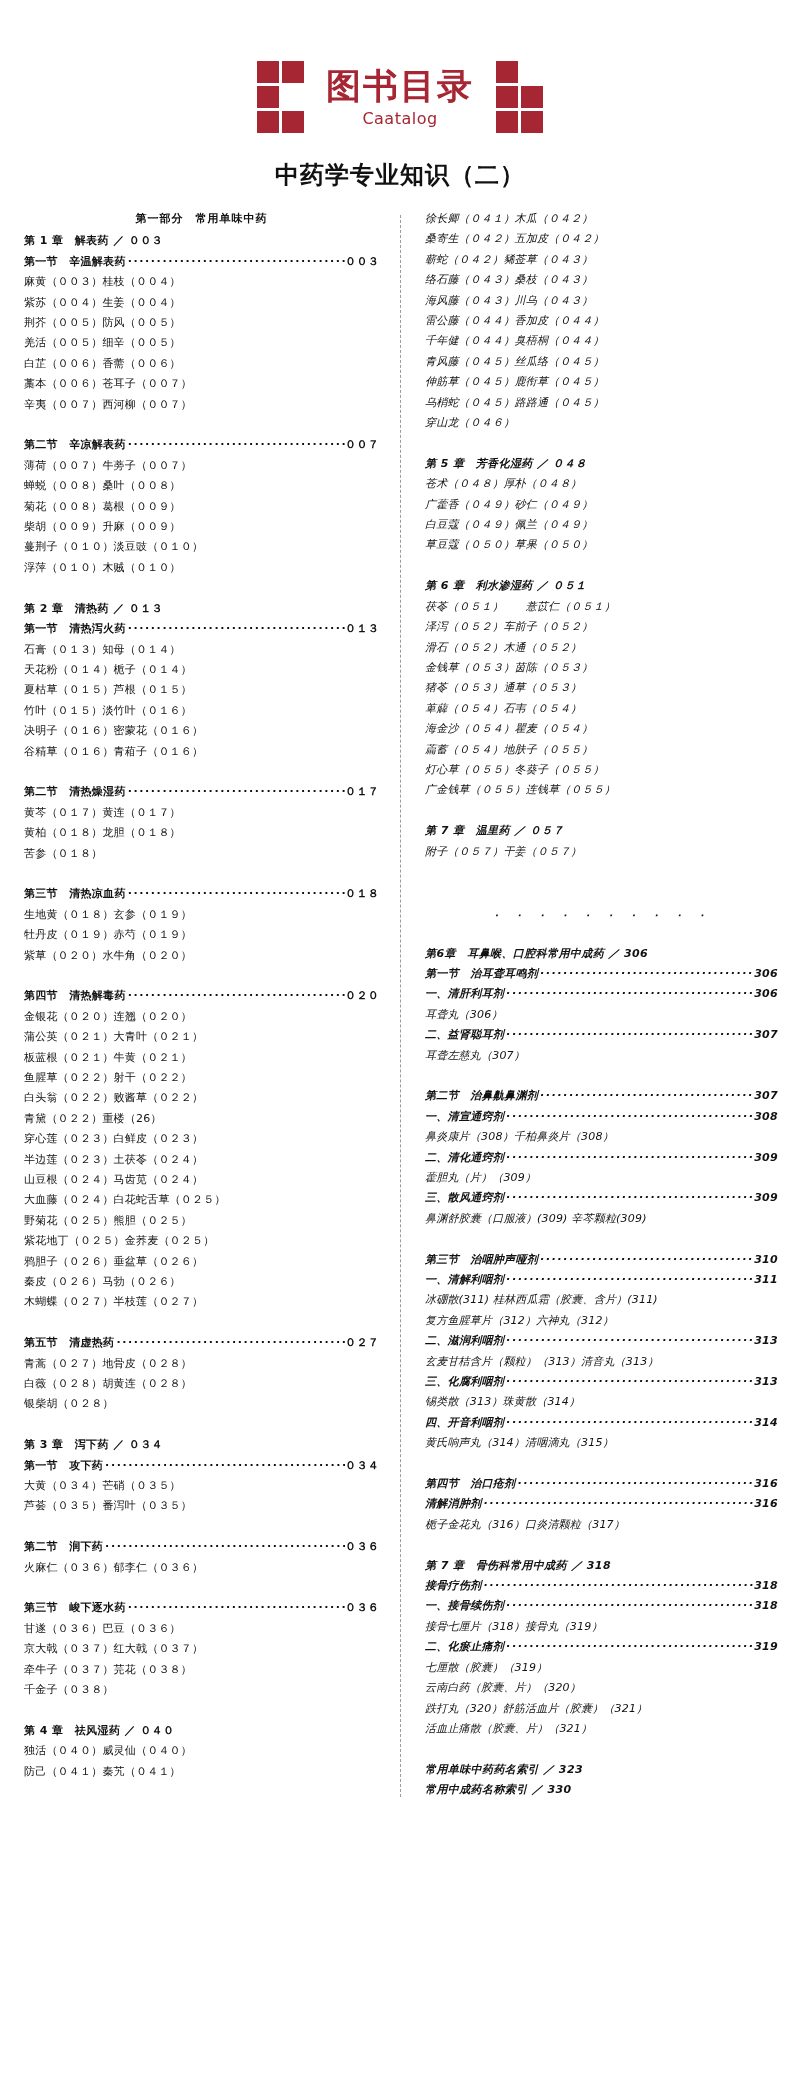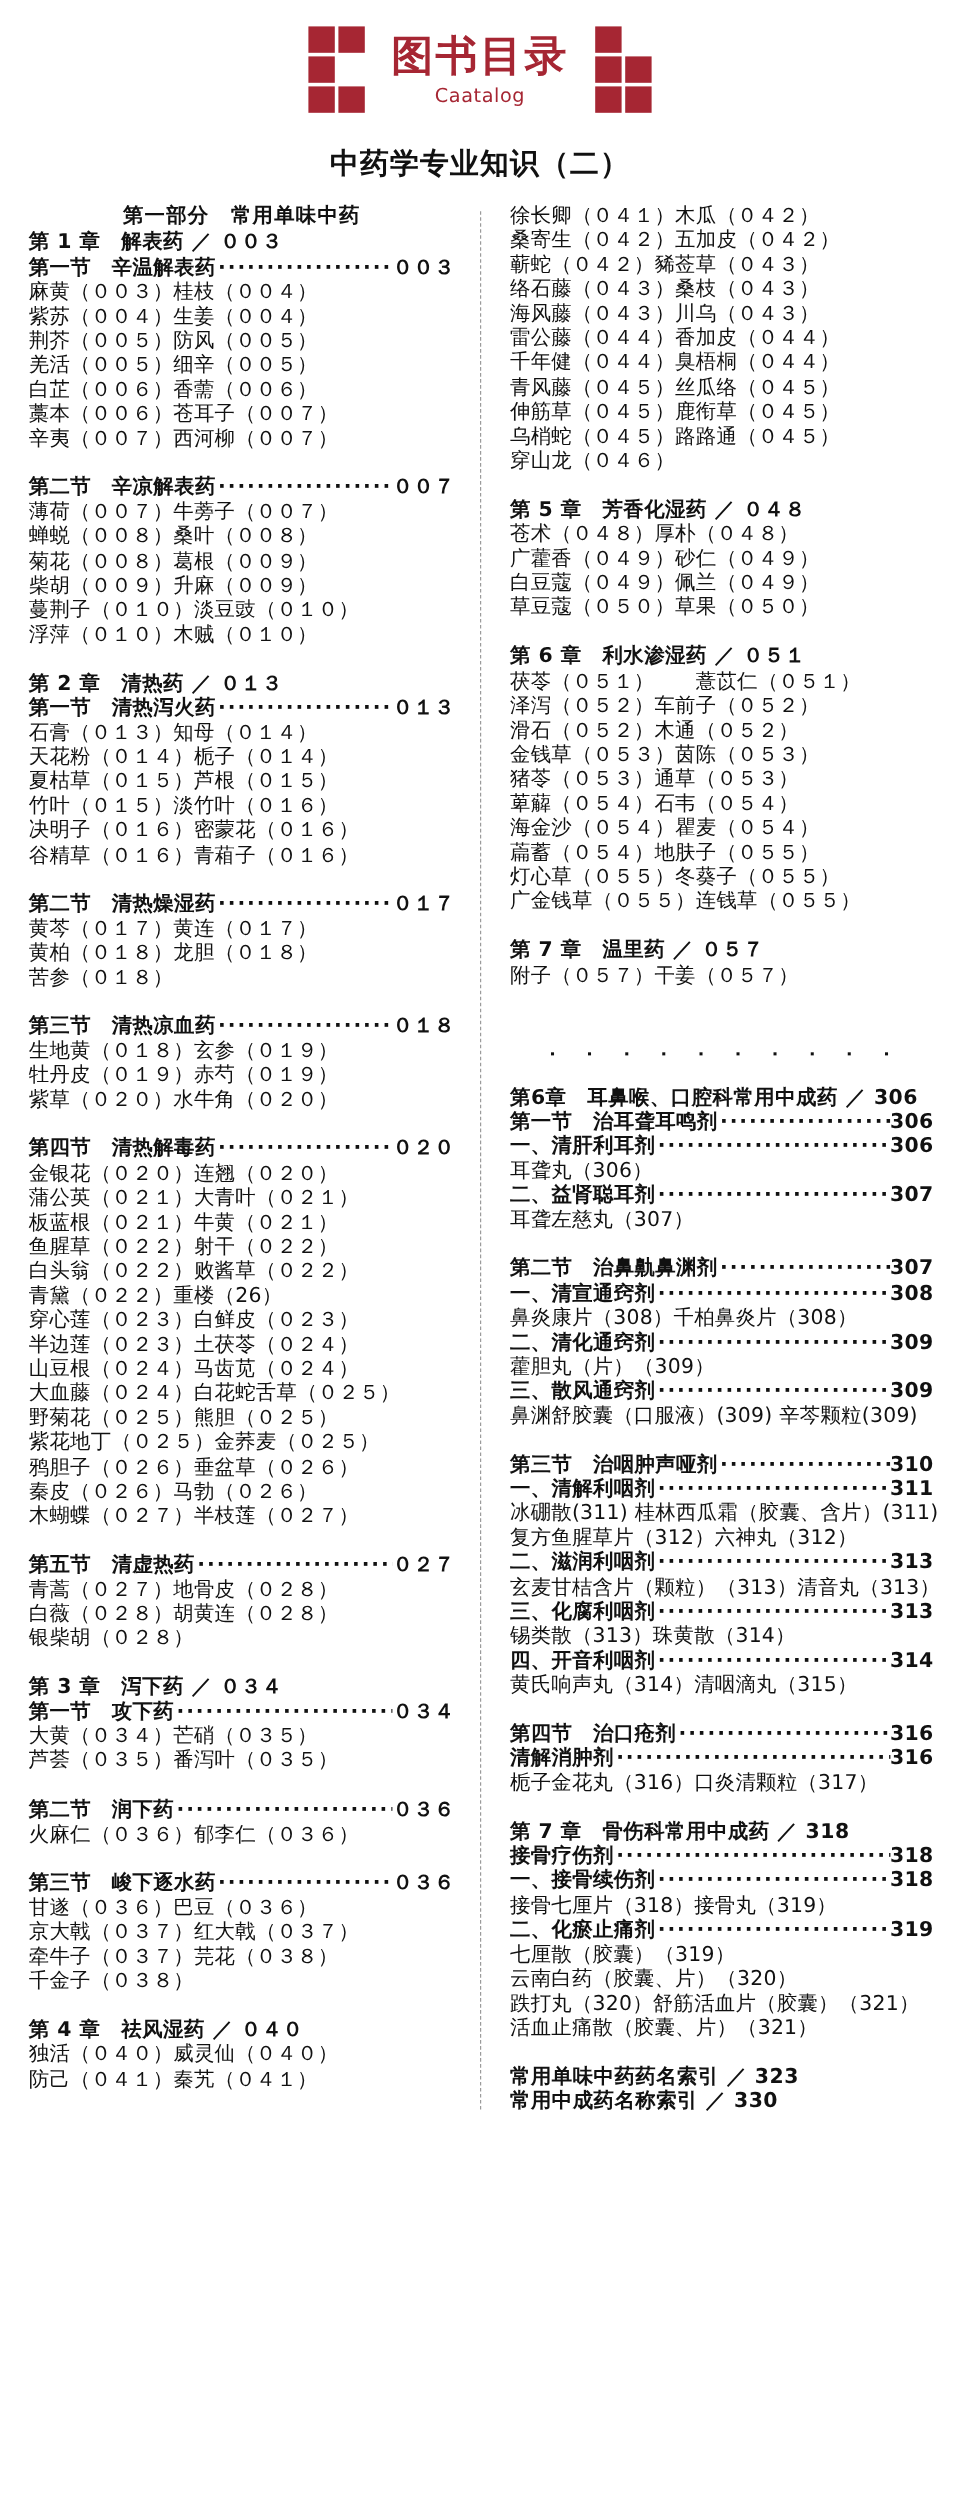--- a/index.html
+++ b/index.html
@@ -16,20 +16,21 @@
   .header{
     padding-top:22px;
     display:flex;
     justify-content:center;
     align-items:flex-start;
   }
   .logo-row{
     display:flex;
     align-items:center;
     gap:22px;
+    margin-top:39px;
   }
   .blocks{ display:grid; gap:3px; }
   .blocks.left{
     grid-template-columns:22px 22px;
     grid-template-rows:22px 22px 22px;
   }
   .blocks.right{
     grid-template-columns:22px 22px;
     grid-template-rows:22px 22px 22px;
   }
@@ -63,25 +64,25 @@
   }
 
   
   .columns{
     position:relative;
     display:flex;
     padding:0 22px 0 24px;
   }
   .col{
     width:50%;
-    font-size:17px;
+    font-size:11px;
     line-height:20.4px;
   }
   .col.left{ padding-right:22px; }
-  .col.right{ padding-left:24px; }
+  .col.right{ padding-left:24px;font-style:italic; }
 
   .divider{
     position:absolute;
     left:50%;
     top:6px;
     bottom:4px;
     width:0;
     border-left:1px dashed #9b9b9b;
   }
 

